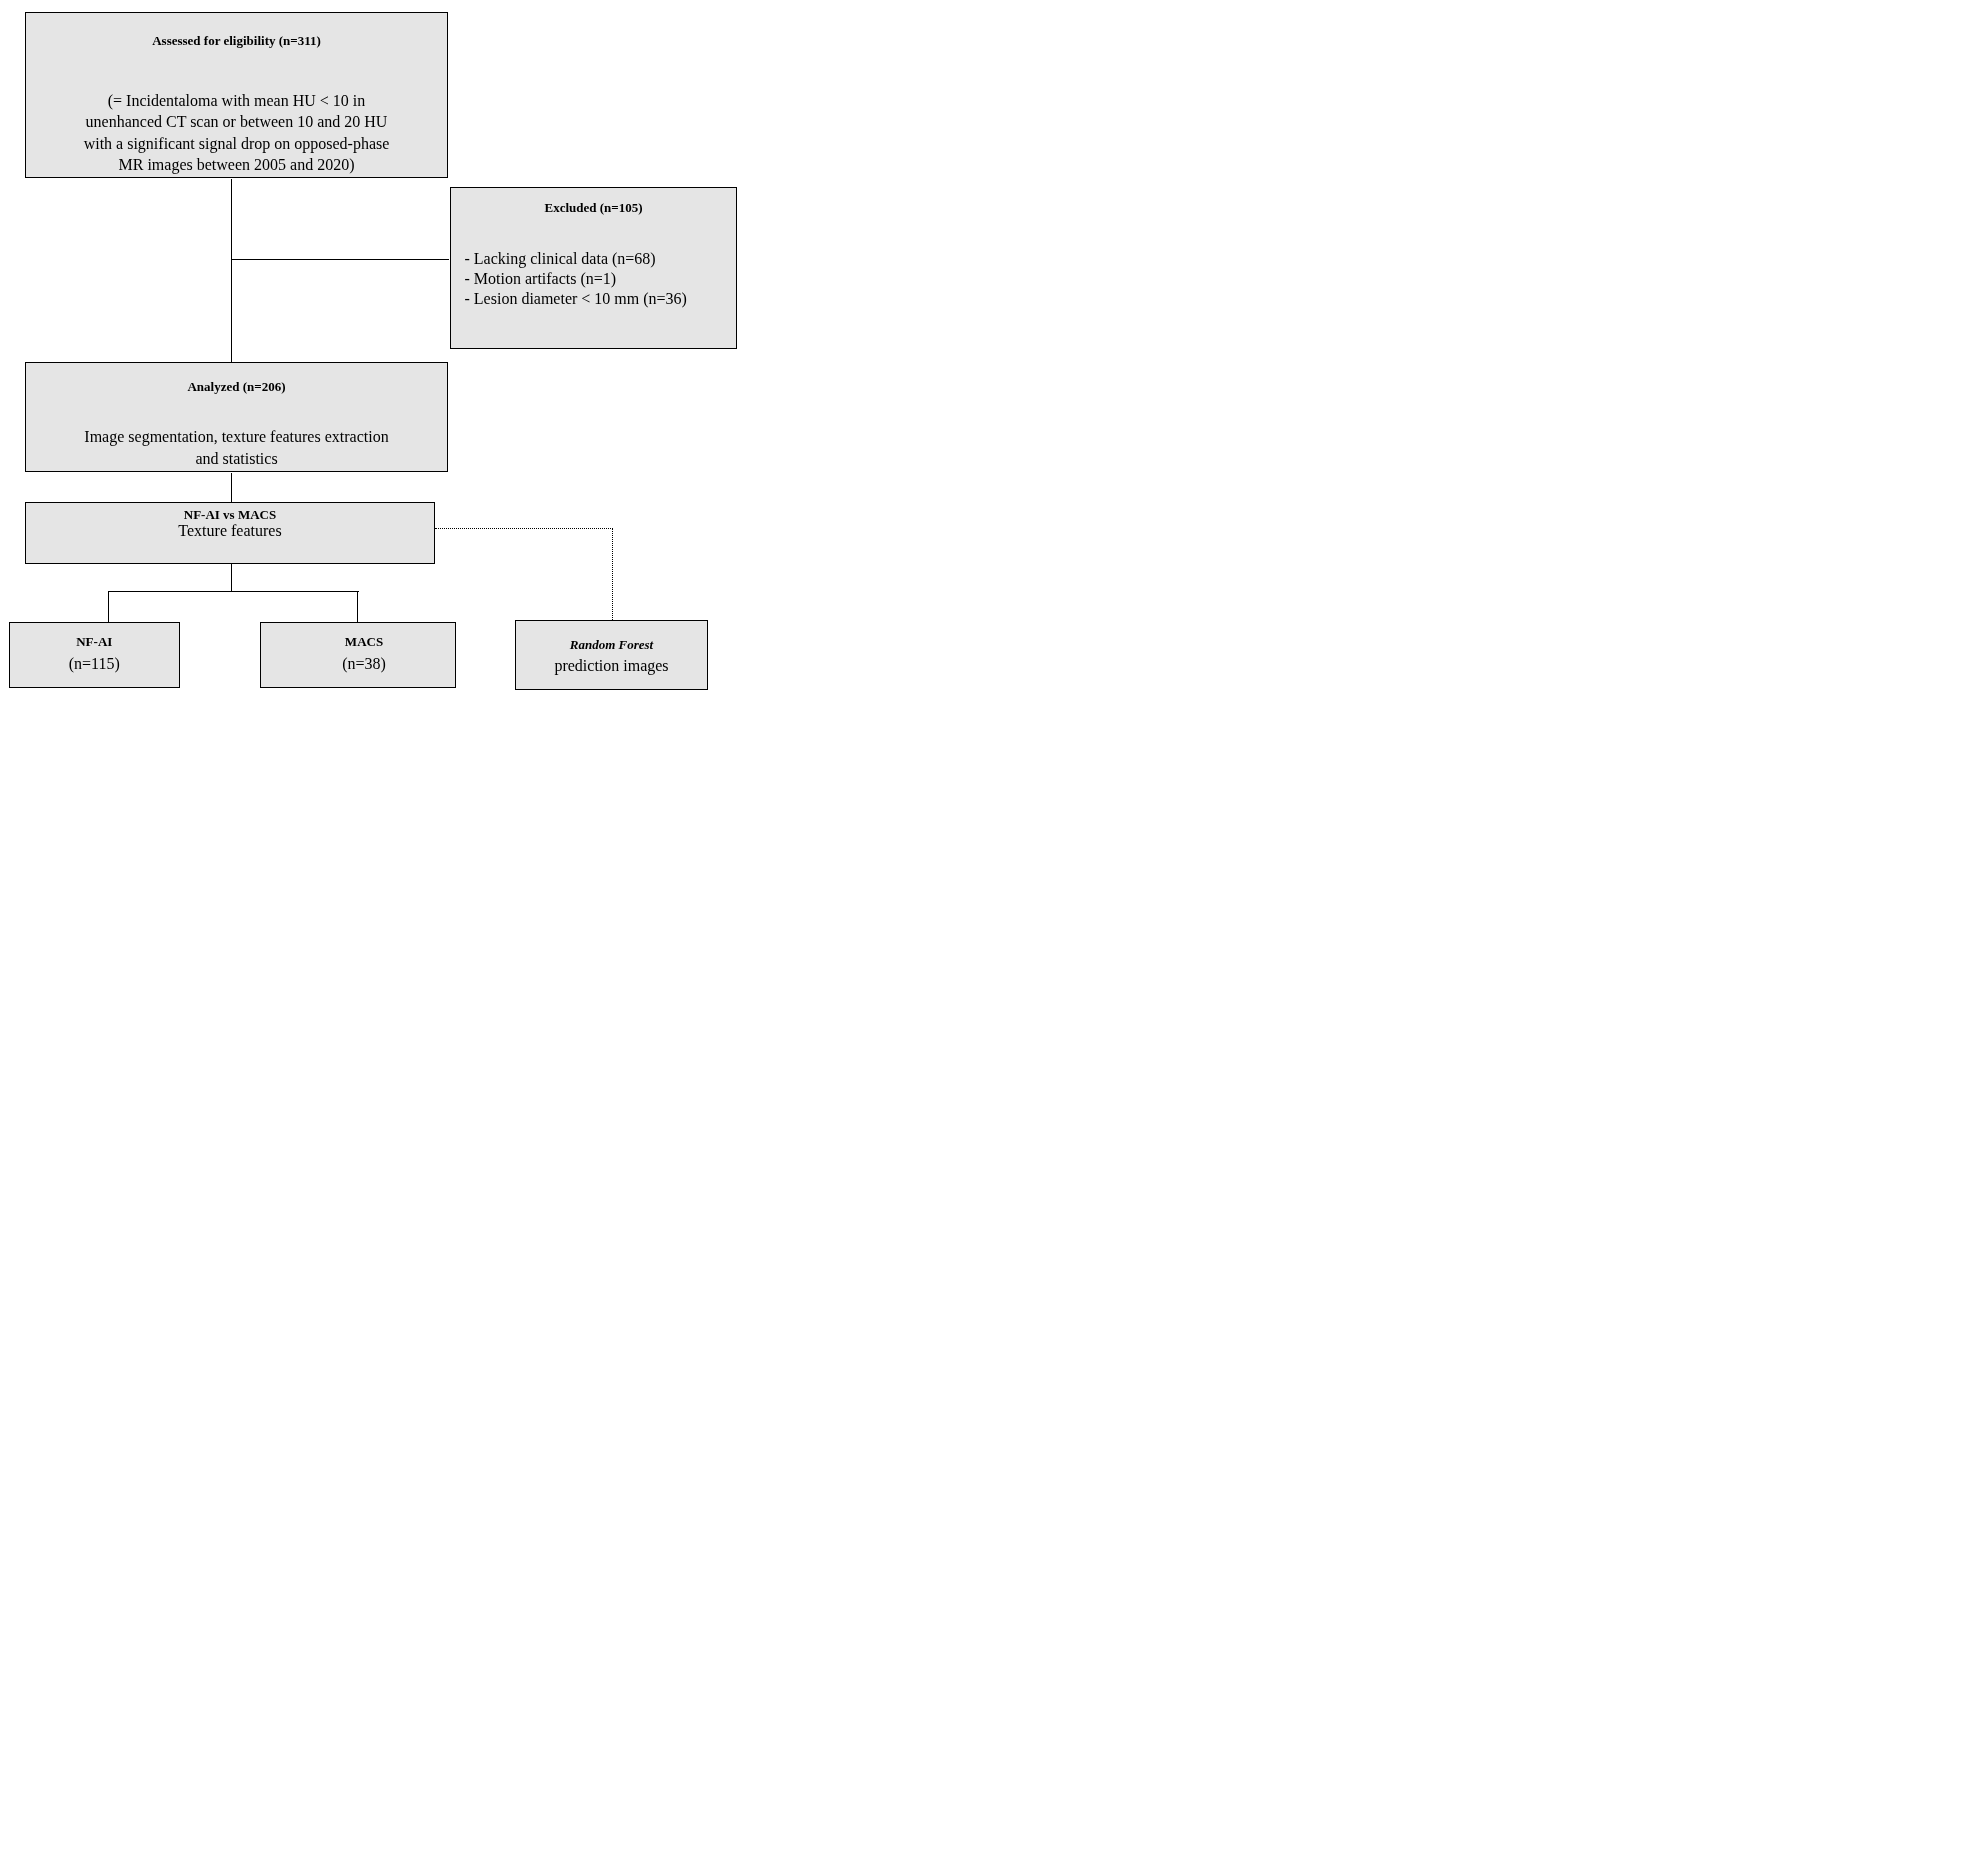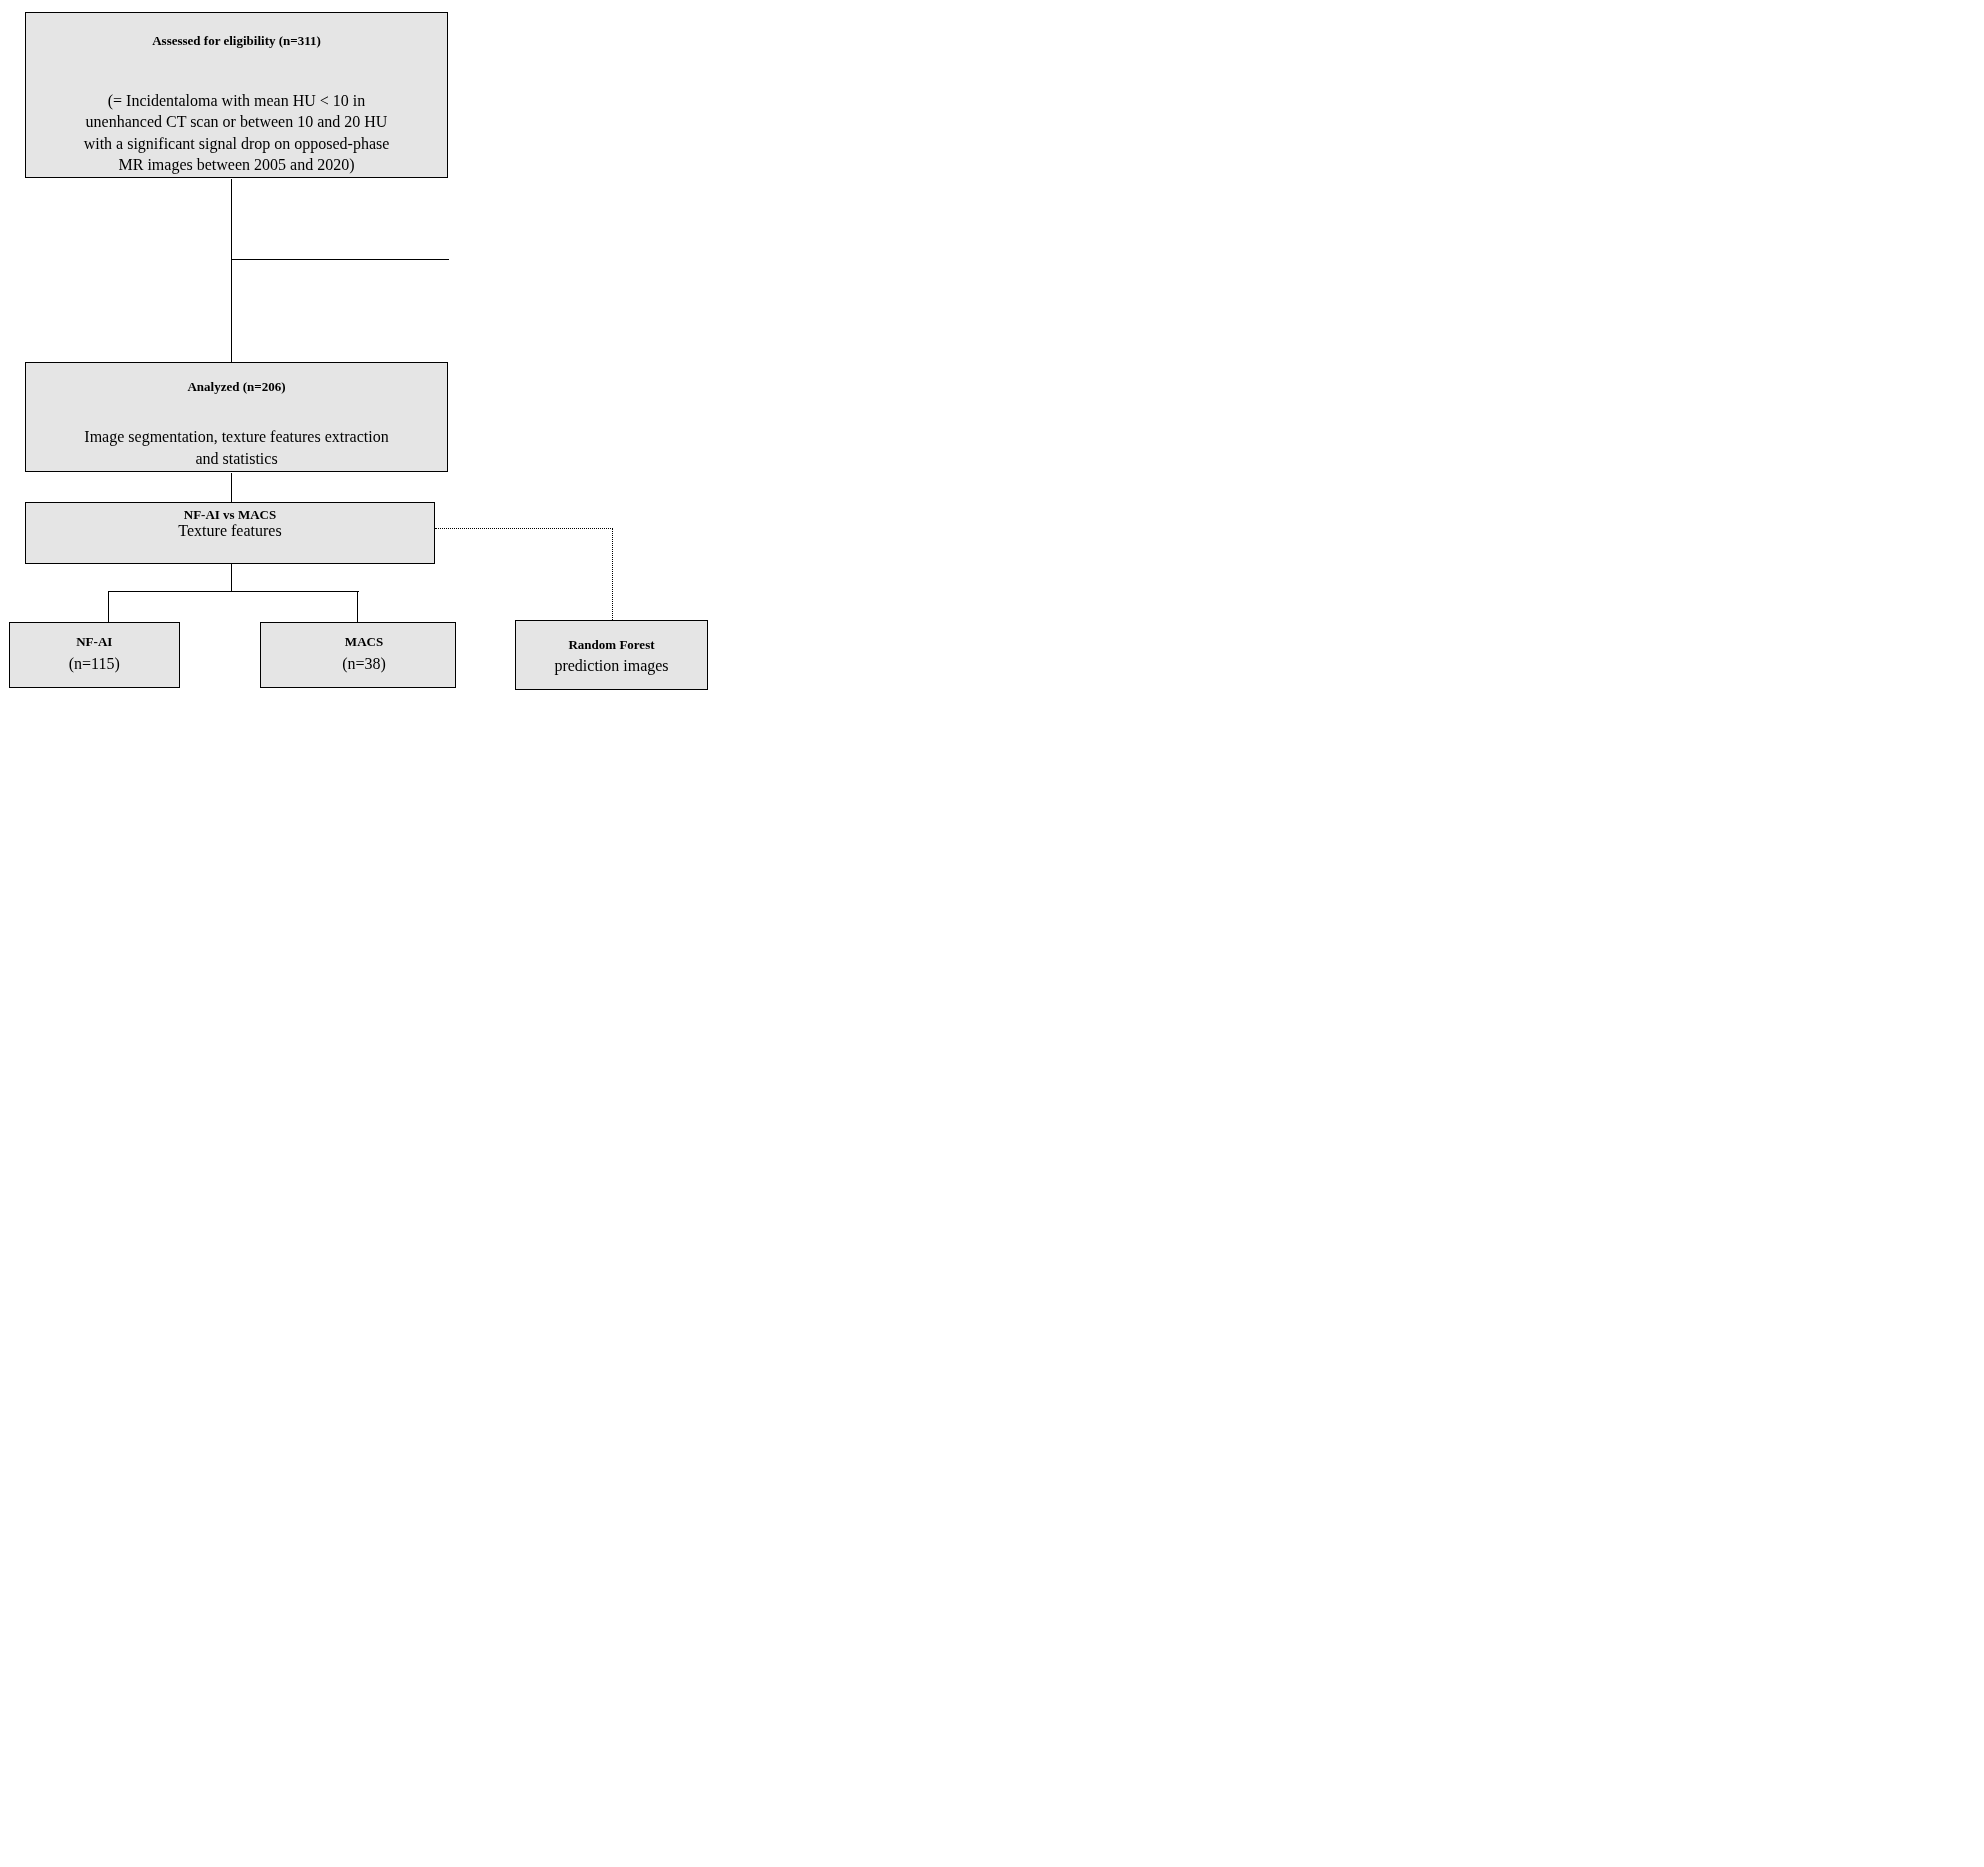--- a/index.html
+++ b/index.html
@@ -73,21 +73,21 @@
   #box-comparison { left: 25px; top: 502px; width: 410px; height: 62px; }
   #box-comparison .box-title { margin-top: 4px; }
   #box-comparison .box-body { margin-top: 1.4px; line-height: 16px; }
 
   
   #box-nfai { left: 8.8px; top: 622px; width: 171px; height: 66px; }
   #box-macs { left: 260px; top: 622px; width: 196px; height: 66px; padding-left: 12px; }
   #box-rf   { left: 515px; top: 620px; width: 193px; height: 70px; }
   .leaf .box-title { margin-top: 10.8px; }
   .leaf .box-body { margin-top: 6.8px; line-height: 15px; }
-  #box-rf .box-title { margin-top: 15.6px; }
+  #box-rf .box-title { margin-top: 15.6px; font-style: italic; }
 
   
   #stem-assessed-analyzed { left: 231px; top: 179px; width: 1.4px; height: 184px; }
   #conn-excluded          { left: 231px; top: 259px; width: 218px; height: 1.4px; }
   #stem-analyzed-comparison { left: 231px; top: 473px; width: 1.4px; height: 29px; }
   #stem-comparison-branch { left: 231px; top: 564px; width: 1.4px; height: 28px; }
   #branch-line            { left: 108px; top: 591px; width: 251px; height: 1.4px; }
   #drop-nfai              { left: 108px; top: 591px; width: 1.4px; height: 31px; }
   #drop-macs              { left: 357px; top: 591px; width: 1.4px; height: 31px; }
   #dotted-horizontal      { left: 435px; top: 528px; width: 178px; }
@@ -101,20 +101,28 @@
   <div class="box" id="box-assessed">
     <div class="box-title">Assessed for eligibility (n=311)</div>
     <div class="box-body">
       <div>(= Incidentaloma with mean HU &lt; 10 in</div>
       <div>unenhanced CT scan or between 10 and 20 HU</div>
       <div>with a significant signal drop on opposed-phase</div>
       <div>MR images between 2005 and 2020)</div>
     </div>
   </div>
 
+  <div class="box" id="box-excluded">
+    <div class="box-title">Excluded (n=105)</div>
+    <div class="box-body">
+      <div>- Lacking clinical data (n=68)</div>
+      <div>- Motion artifacts (n=1)</div>
+      <div>- Lesion diameter &lt; 10 mm (n=36)</div>
+    </div>
+  </div>
 
   <div class="box" id="box-analyzed">
     <div class="box-title">Analyzed (n=206)</div>
     <div class="box-body">
       <div>Image segmentation, texture features extraction</div>
       <div>and statistics</div>
     </div>
   </div>
 
   <div class="box" id="box-comparison">

